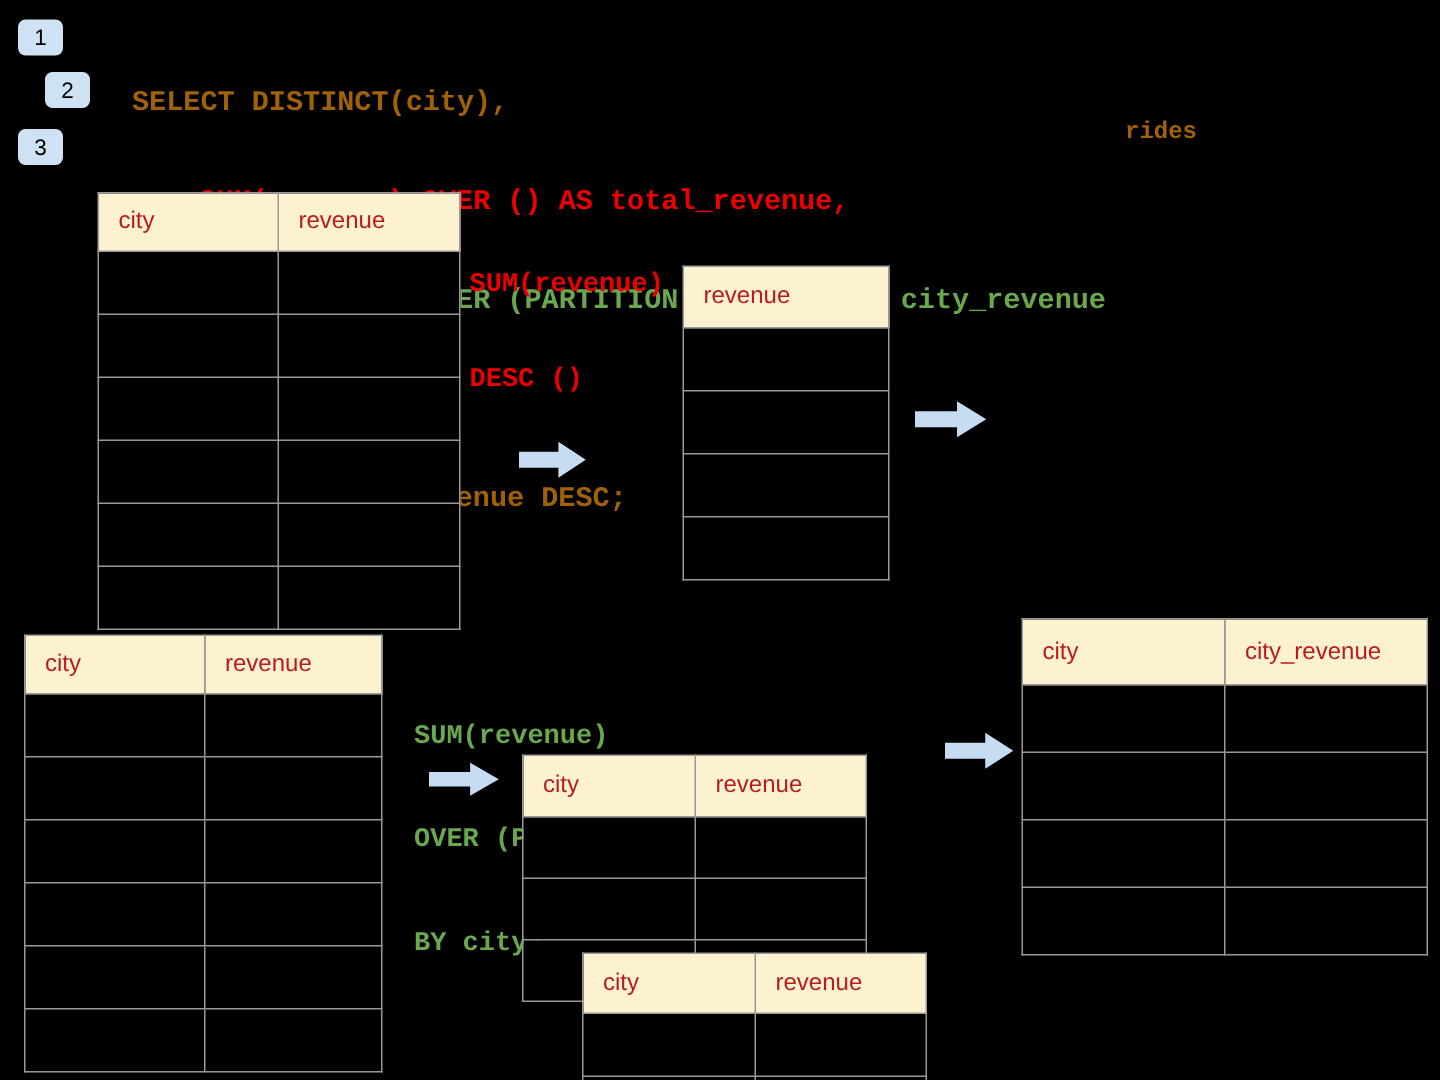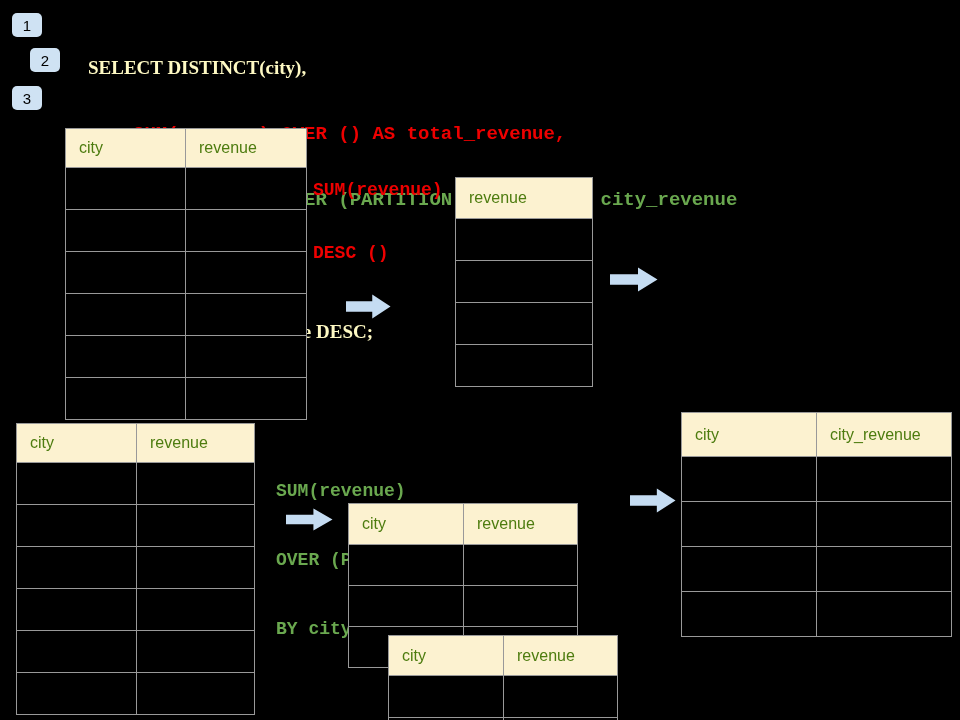--- a/index.html
+++ b/index.html
@@ -9,21 +9,21 @@
     font-family:"Liberation Sans", sans-serif;
   }
   .abs { position:absolute; }
 
   
   .code {
     font-family:"Liberation Mono","DejaVu Sans Mono",monospace;
     font-weight:bold; white-space:pre;
   }
   #sql-code { left:0; top:13px; font-size:19px; line-height:22px; }
-  .c-purple { color:#fef9c3;font-family:Liberation Serif, serif; }
+  .c-purple { color:#a16207; }
   .c-red    { color:#EE0000; }
   .c-green  { color:#6AA84F; }
   .ind-select { padding-left:88px; }
   .ind-sum    { padding-left:133px; }
   .ind-from   { padding-left:110px; }
 
   #context-note { left:750px; top:36px; font-size:16px; line-height:21px; }
   #annotation-total { left:313px; top:138px; font-size:18px; line-height:21px; }
   #annotation-partition { left:276px; top:434px; font-size:18px; line-height:23px; }
 
@@ -33,21 +33,21 @@
     color:#000; font-size:15px; display:flex; align-items:center; justify-content:center;
   }
   #badge-1 { left:12px; top:13px; }
   #badge-2 { left:30px; top:48px; }
   #badge-3 { left:12px; top:86px; }
 
   
   table.dtable { position:absolute; border-collapse:collapse; table-layout:fixed; }
   table.dtable th, table.dtable td { border:1px solid #999; }
   table.dtable th {
-    background:#FCF2D0; color:#4d7c0f; font-size:16px; font-weight:normal;
+    background:#FCF2D0; color:#b91c1c; font-size:16px; font-weight:normal;
     text-align:left; padding:0 0 0 13px; vertical-align:middle;
   }
   table.dtable td { background:#000; padding:0; }
 
   #table-source-top    { left:65px;  top:128px; width:241px; }
   #table-source-top th { height:38px; }
   #table-source-top td { height:41px; }
 
   #table-total-result    { left:455px; top:177px; width:137px; }
   #table-total-result th { height:40px; }
@@ -85,20 +85,21 @@
 
 <div class="abs code" id="sql-code">
   <div class="c-purple ind-select">SELECT DISTINCT(city),</div>
   <div class="c-red    ind-sum">SUM(revenue) OVER () AS total_revenue,</div>
   <div class="c-green  ind-sum">SUM(revenue) OVER (PARTITION BY city) as city_revenue</div>
   <div class="c-purple ind-from">FROM rides</div>
   <div class="c-purple ind-from">ORDER by city_revenue DESC;</div>
 </div>
 
 <div class="abs code c-purple" id="context-note">
+  <div>rides</div>
 </div>
 
 <div class="abs code c-red" id="annotation-total">
   <div>SUM(revenue)</div>
   <div>DESC ()</div>
 </div>
 
 <div class="abs code c-green" id="annotation-partition">
   <div>SUM(revenue)</div>
   <div>OVER (PARTITION</div>

